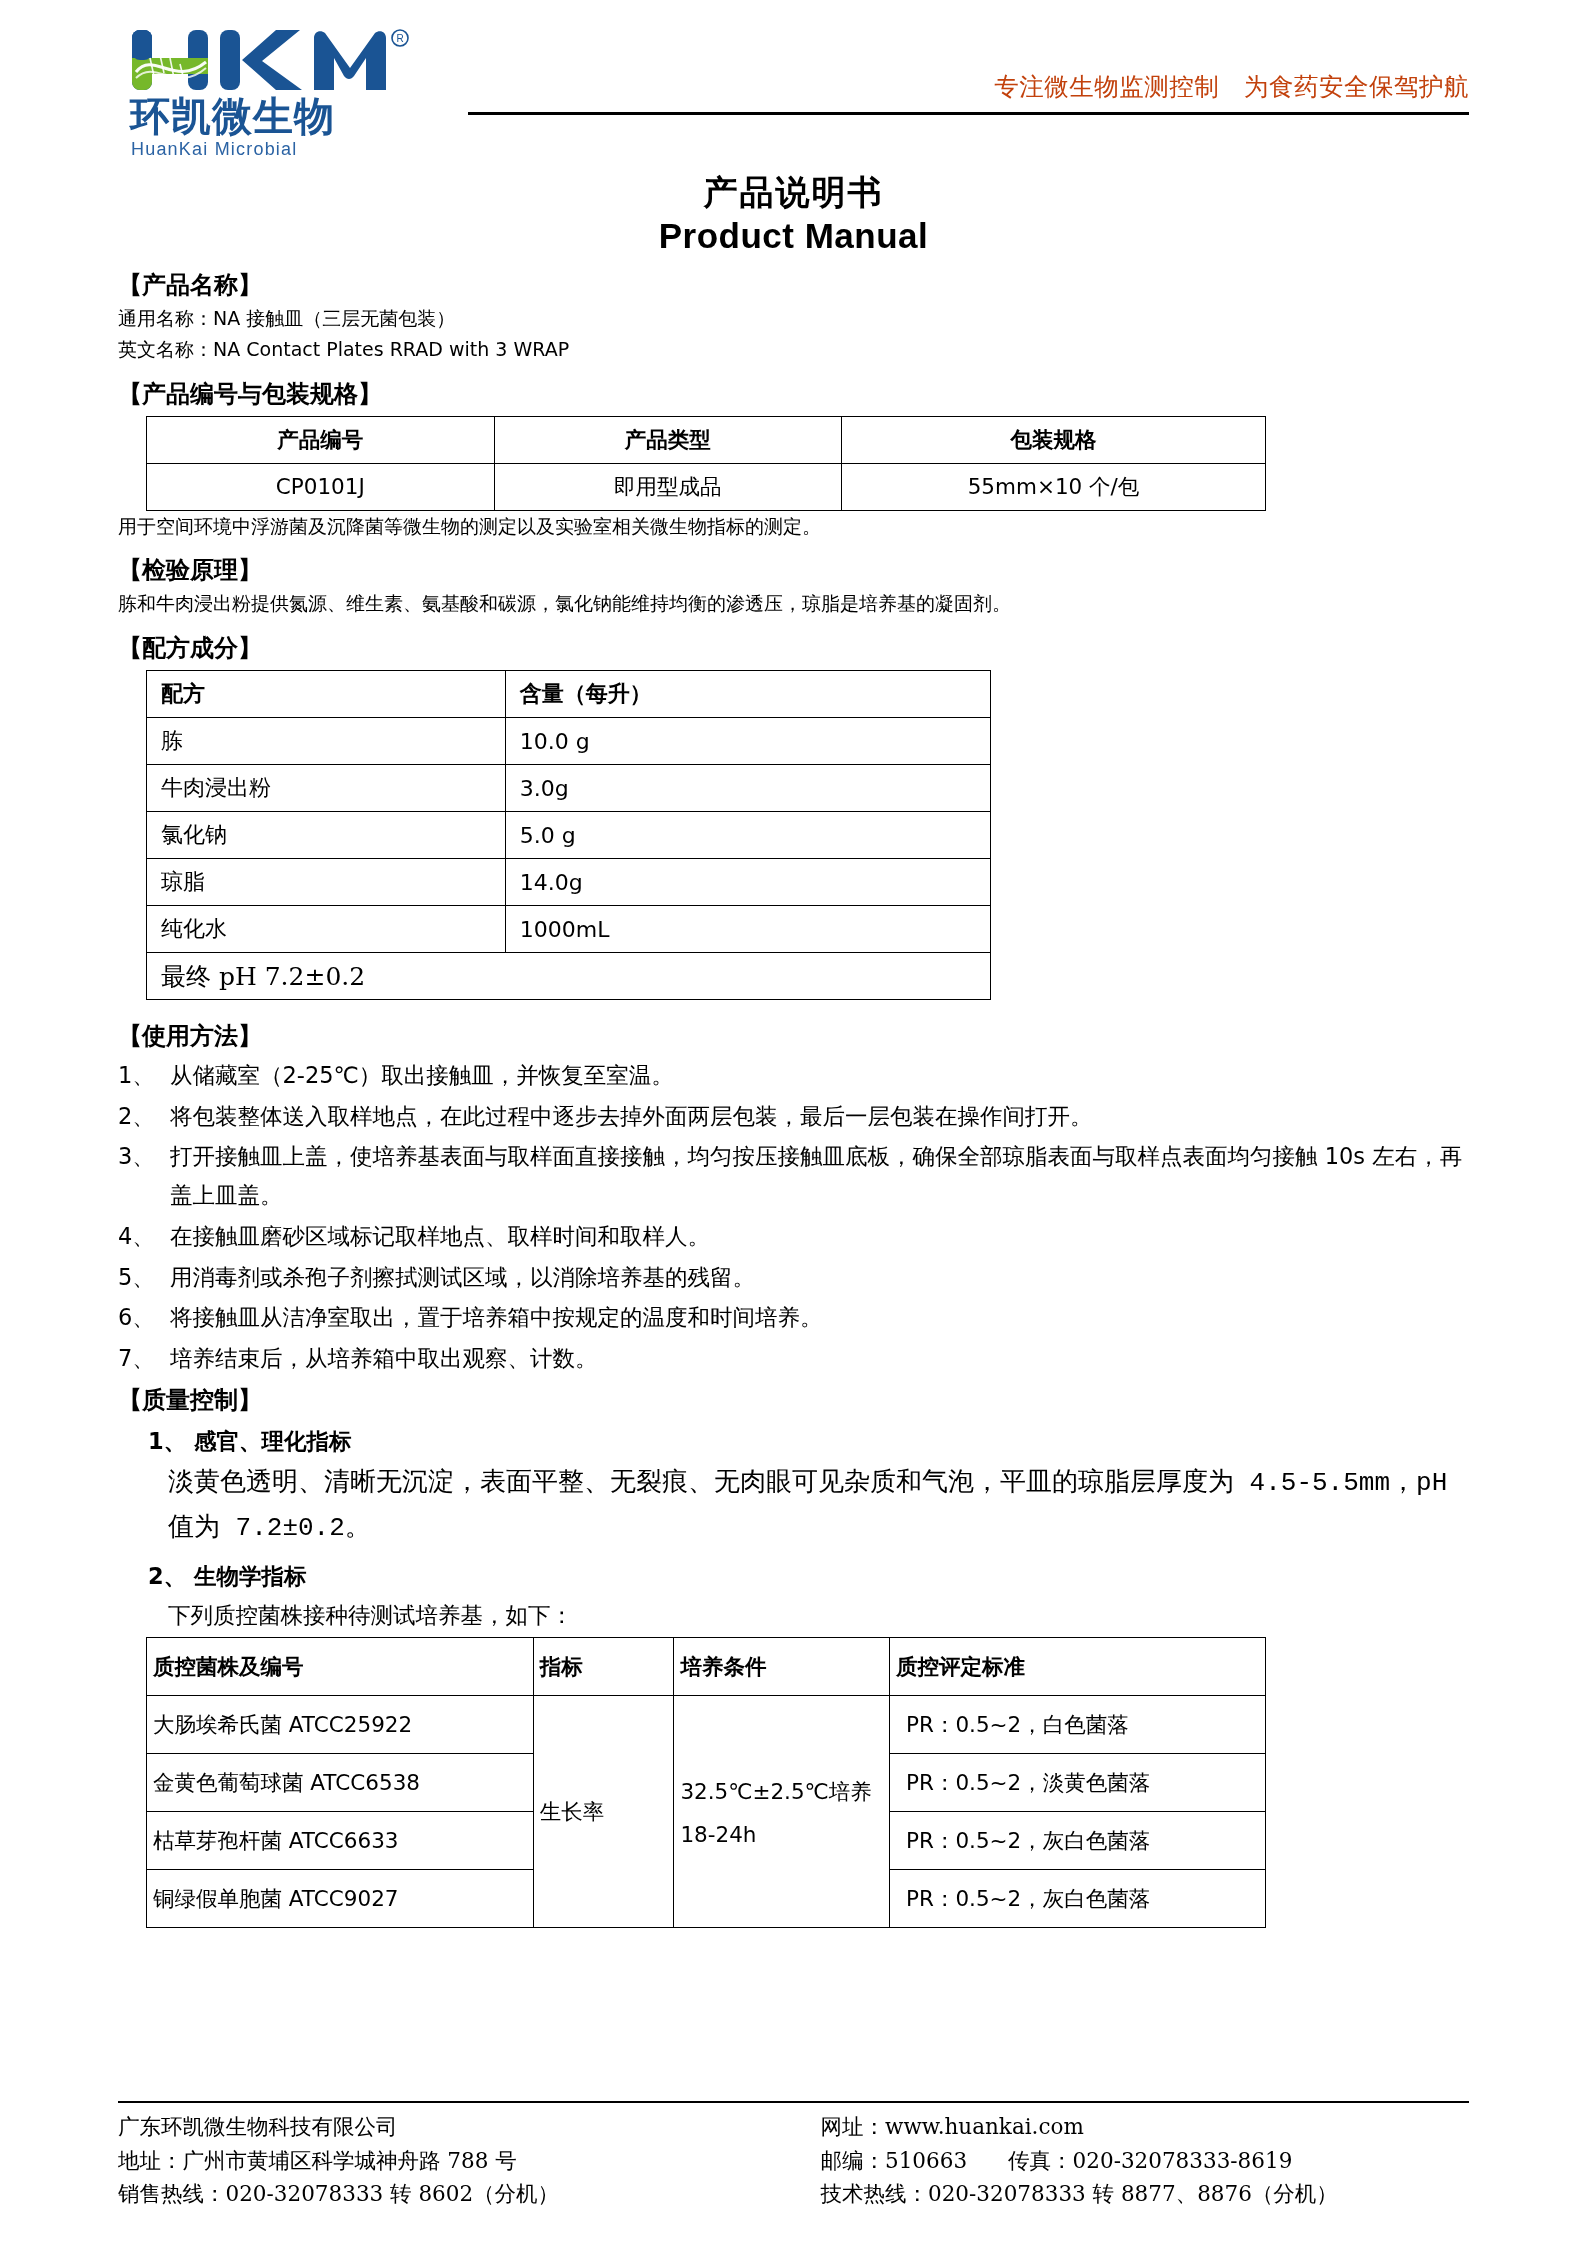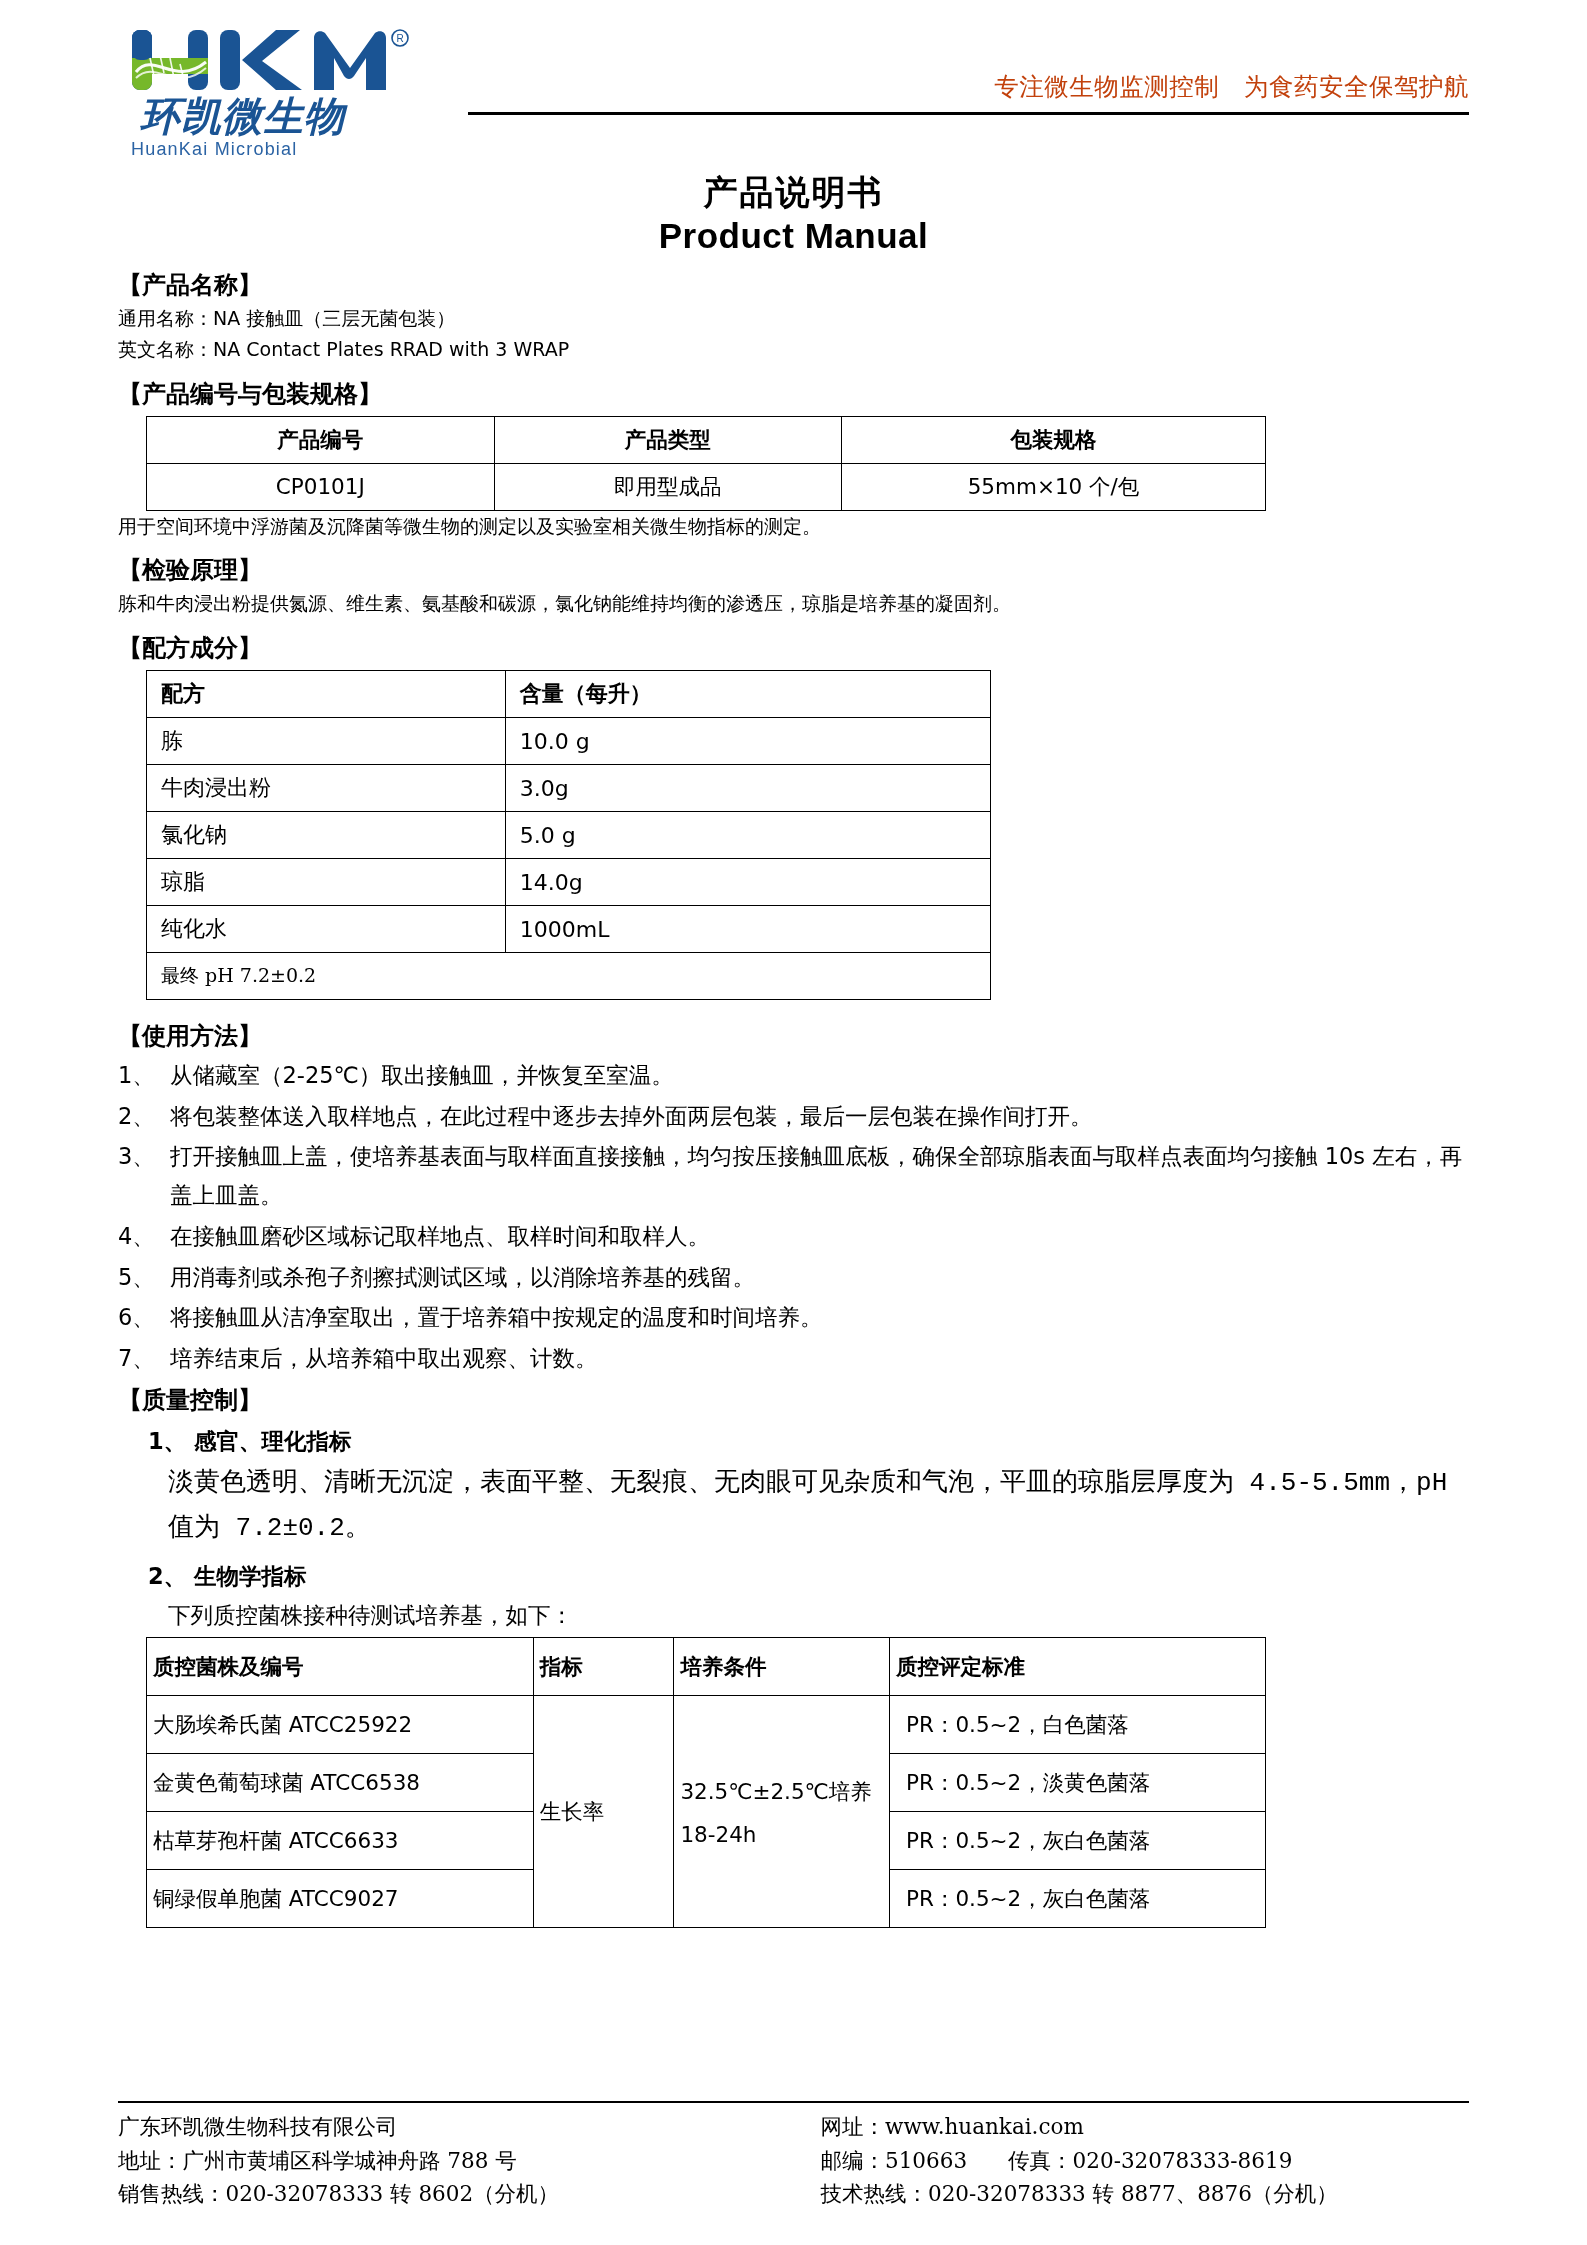--- a/index.html
+++ b/index.html
@@ -43,22 +43,21 @@
   }
   .logo-mark svg { display: block; }
   .logo-cn {
     font-family: "Liberation Sans", "DejaVu Sans", sans-serif;
     font-size: 40px;
     font-weight: 700;
     color: #1a5494;
     letter-spacing: 1px;
     line-height: 1.0;
     margin-top: 2px;
-    margin-left: 12px;
-    font-style: italic;
+    margin-left: 2px;
   }
   .logo-en {
     font-family: "Liberation Sans", "DejaVu Sans", sans-serif;
     font-size: 18px;
     color: #2b63a4;
     letter-spacing: 1.2px;
     margin-top: 3px;
     margin-left: 3px;
   }
   .header-right {
@@ -314,21 +313,21 @@
       </tr>
       <tr>
         <td>琼脂</td>
         <td>14.0g</td>
       </tr>
       <tr>
         <td>纯化水</td>
         <td>1000mL</td>
       </tr>
       <tr>
-        <td colspan="2" class="body-serif" style="font-size:19px">最终 pH 7.2±0.2</td>
+        <td colspan="2" class="body-serif" style="font-size:25px">最终 pH 7.2±0.2</td>
       </tr>
     </tbody>
   </table>
 
   <div class="sec-head" style="margin-top:20px">【使用方法】</div>
   <div class="steps">
     <div class="step">
       <div class="step-num">1、</div>
       <div class="step-txt">从储藏室（2-25℃）取出接触皿，并恢复至室温。</div>
     </div>

